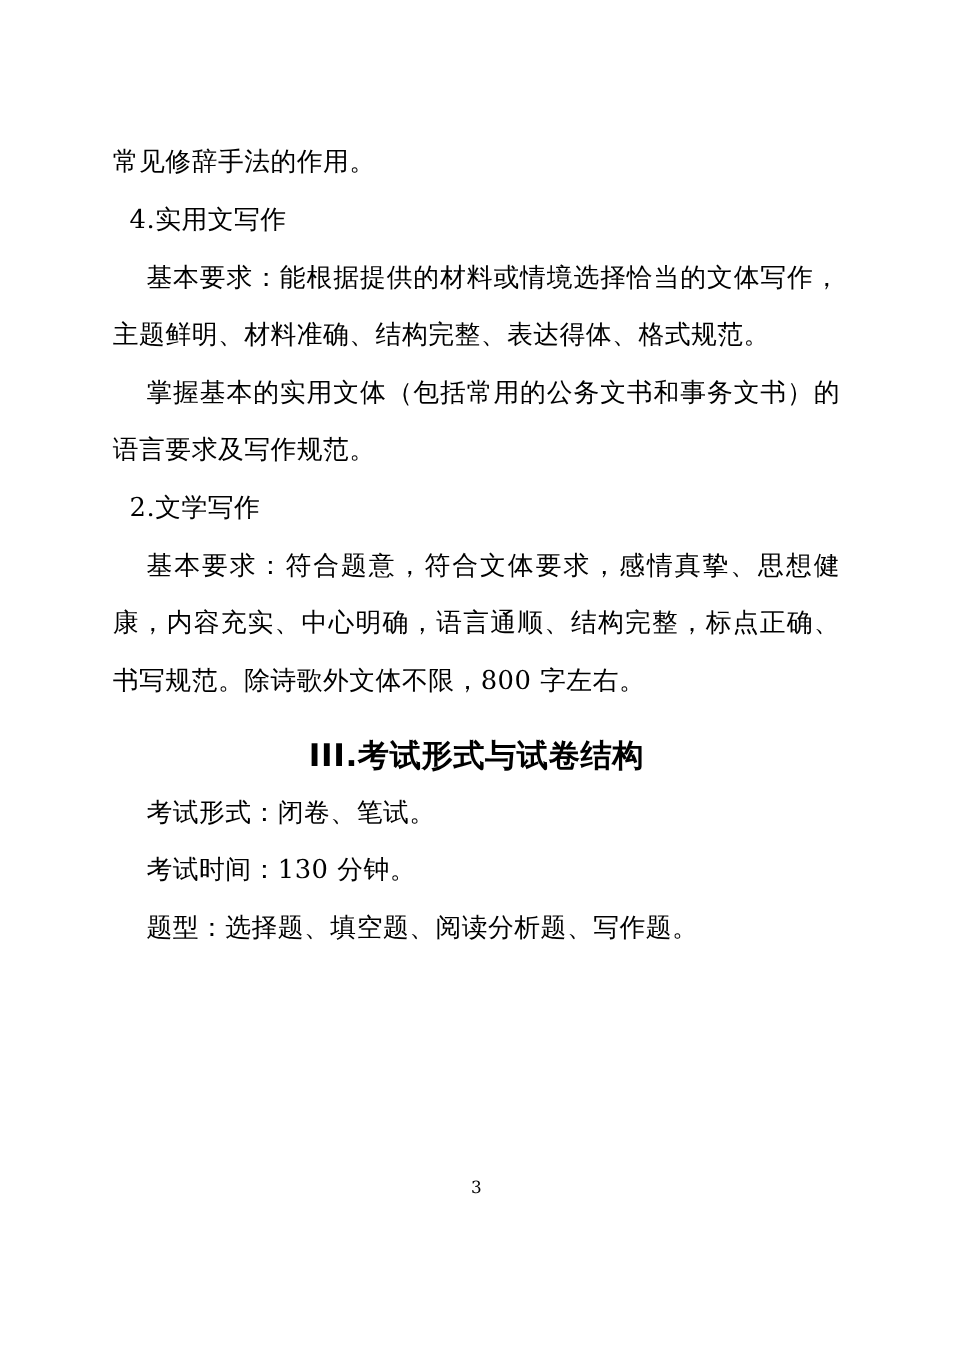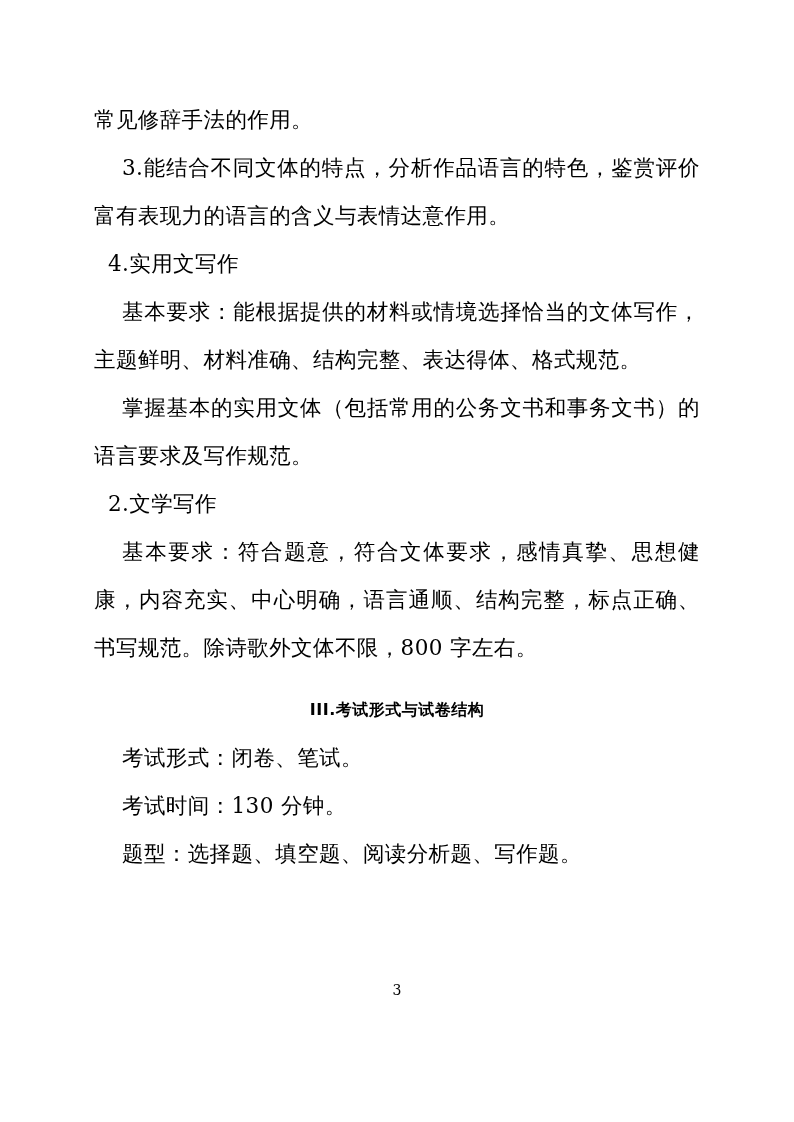--- a/index.html
+++ b/index.html
@@ -13,40 +13,40 @@
     height: 1122px;
     background: #ffffff;
     box-sizing: border-box;
     overflow: hidden;
     font-family: "DejaVu Serif", "Liberation Serif", serif;
     color: #000000;
   }
   .content {
     position: absolute;
     left: 94px;
-    top: 96px;
+    top: 112px;
     width: 606px;
   }
   .para {
     font-size: 21.5px;
     line-height: 48px;
     letter-spacing: 0.4px;
     text-align: justify;
     text-justify: inter-ideograph;
     margin: 0;
     white-space: pre-wrap;
   }
   .indent {
     text-indent: 28px;
   }
   .indent-small {
     text-indent: 14px;
   }
   .section-title {
-    font-size: 16px;
+    font-size: 26px;
     line-height: 48px;
     font-weight: bold;
     text-align: center;
     margin: 6px 0 0 0;
     font-family: "DejaVu Sans", "Liberation Sans", sans-serif;
     letter-spacing: 0.5px;
   }
   .spacer-top {
     height: 8px;
   }
@@ -62,21 +62,20 @@
 </style>
 </head>
 <body>
 
 <div class="page">
 
   <div class="content">
 
     <p class="para">常见修辞手法的作用。</p>
 
-    <p class="para indent">3.能结合不同文体的特点，分析作品语言的特色，鉴赏评价富有表现力的语言的含义与表情达意作用。</p>
 
 
     <p class="para indent-small">4.实用文写作</p>
 
     <p class="para indent">基本要求：能根据提供的材料或情境选择恰当的文体写作，主题鲜明、材料准确、结构完整、表达得体、格式规范。</p>
 
     <p class="para indent">掌握基本的实用文体（包括常用的公务文书和事务文书）的语言要求及写作规范。</p>
 
     <p class="para indent-small">2.文学写作</p>
 

